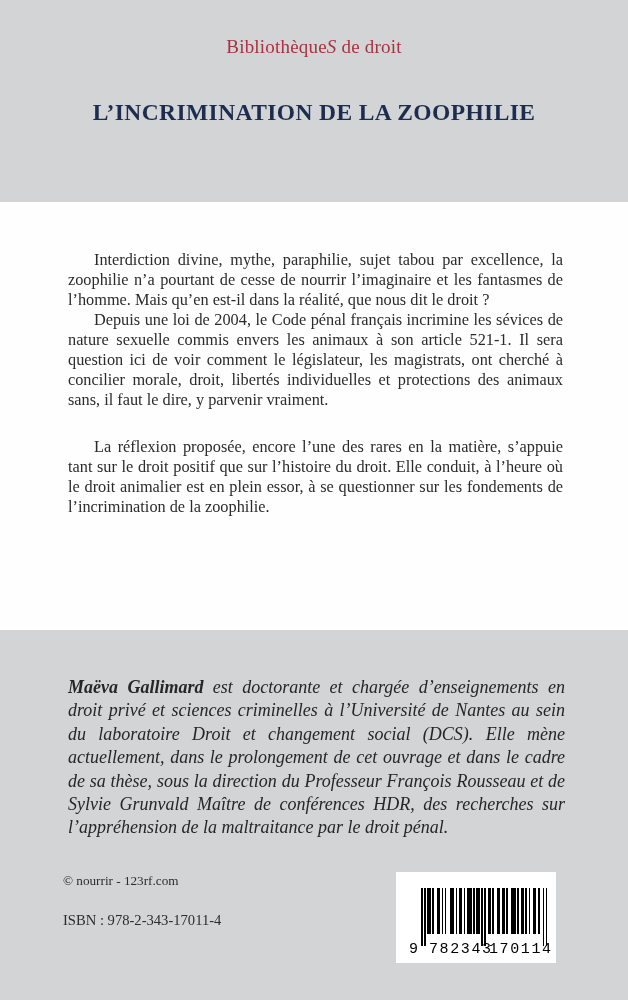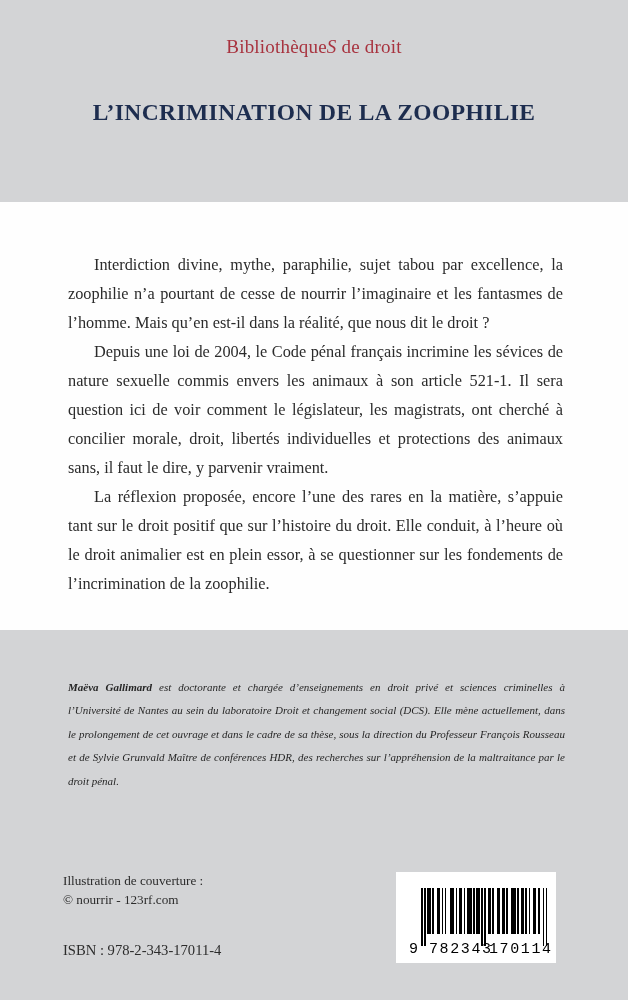--- a/index.html
+++ b/index.html
@@ -58,42 +58,43 @@
     height: 428px;
     background: #fefefe;
   }
   #blurb-body {
     position: absolute;
     left: 68px;
     top: 48px;
     width: 495px;
     font-family: "Liberation Serif", serif;
     font-size: 16.3px;
-    line-height: 29px;
+    line-height: 20px;
     color: #2b2b2b;
     text-align: justify;
     text-justify: inter-word;
   }
   #blurb-body p {
     margin: 0;
     text-indent: 26px;
   }
   #blurb-body p:last-child {
     text-align: justify;
+    margin-top: 27px;
   }
 
   
   #author-bio {
     position: absolute;
     left: 68px;
     top: 676px;
     width: 497px;
     font-family: "Liberation Serif", serif;
     font-style: italic;
-    font-size: 11px;
+    font-size: 18px;
     line-height: 23.4px;
     color: #262626;
     text-align: justify;
     text-justify: inter-word;
   }
   #author-bio .author-name {
     font-weight: bold;
     font-style: italic;
   }
 
@@ -105,21 +106,21 @@
     width: 300px;
     font-family: "Liberation Serif", serif;
     color: #2b2b2b;
   }
   #colophon .credit-line {
     font-size: 13.2px;
     line-height: 18.5px;
   }
   #colophon .isbn-line {
     font-size: 14.6px;
-    margin-top: 31px;
+    margin-top: 19px;
     line-height: 20px;
   }
   #colophon .price-line {
     font-size: 19.5px;
     margin-top: 5px;
     line-height: 25px;
   }
 
   
   #barcode-box {
@@ -154,21 +155,20 @@
   <div id="blurb-body">
     <p>Interdiction divine, mythe, paraphilie, sujet tabou par excellence, la zoophilie n’a pourtant de cesse de nourrir l’imaginaire et les fantasmes de l’homme. Mais qu’en est-il dans la réalité, que nous dit le droit ?</p>
     <p>Depuis une loi de 2004, le Code pénal français incrimine les sévices de nature sexuelle commis envers les animaux à son article 521-1. Il sera question ici de voir comment le législateur, les magistrats, ont cherché à concilier morale, droit, libertés individuelles et protections des animaux sans, il faut le dire, y parvenir vraiment.</p>
     <p>La réflexion proposée, encore l’une des rares en la matière, s’appuie tant sur le droit positif que sur l’histoire du droit. Elle conduit, à l’heure où le droit animalier est en plein essor, à se questionner sur les fondements de l’incrimination de la zoophilie.</p>
   </div>
 </div>
 
 <div id="author-bio"><span class="author-name">Maëva Gallimard</span><span> est doctorante et chargée d’enseignements en droit privé et sciences criminelles à l’Université de Nantes au sein du laboratoire Droit et changement social (DCS). Elle mène actuellement, dans le prolongement de cet ouvrage et dans le cadre de sa thèse, sous la direction du Professeur François Rousseau et de Sylvie Grunvald Maître de conférences HDR, des recherches sur l’appréhension de la maltraitance par le droit pénal.</span></div>
 
 <div id="colophon">
-  <div class="credit-line">Illustration de couverture :</div>
   <div class="credit-line">© nourrir - 123rf.com</div>
   <div class="isbn-line">ISBN : 978-2-343-17011-4</div>
 </div>
 
 <div id="barcode-box">
   <svg id="barcode-graphic" viewBox="0 0 160 91" xmlns="http://www.w3.org/2000/svg">
     <rect x="0" y="0" width="160" height="91" fill="#ffffff"></rect>
     <g fill="#000000" shape-rendering="crispEdges">
 
       <rect x="25" y="16" width="1.6" height="58"></rect>

